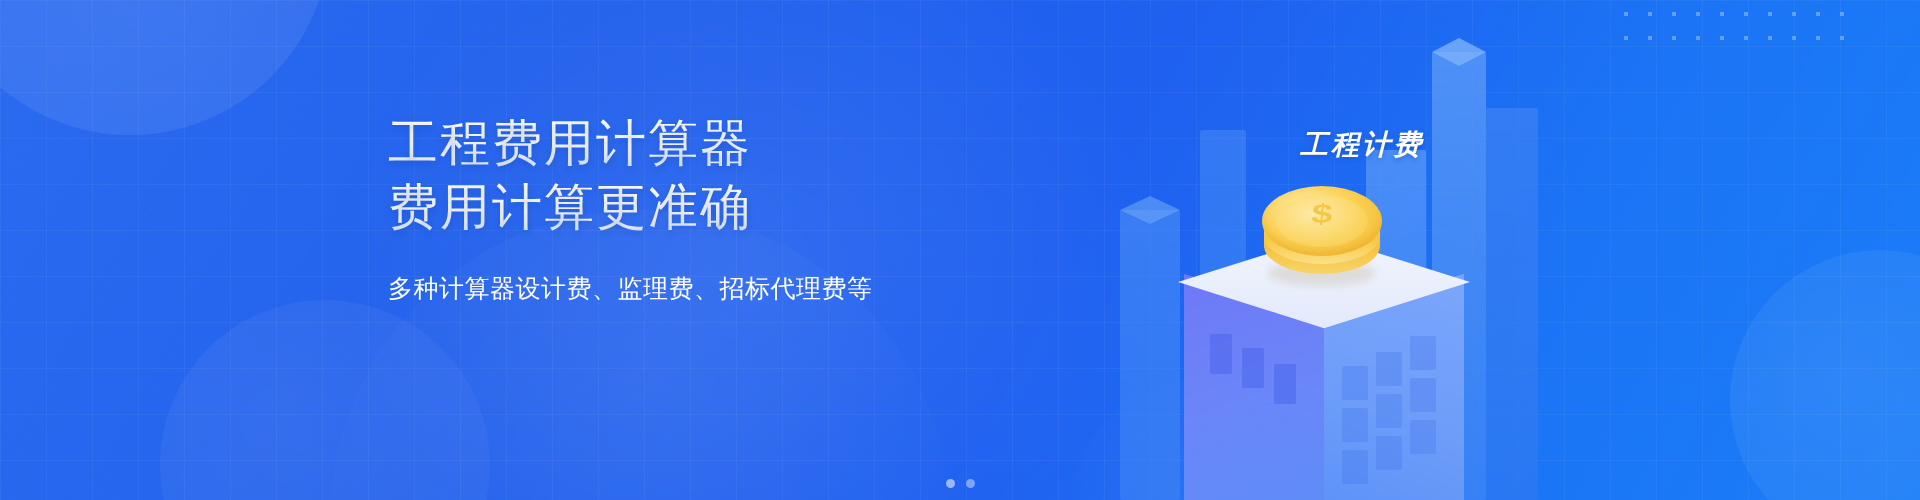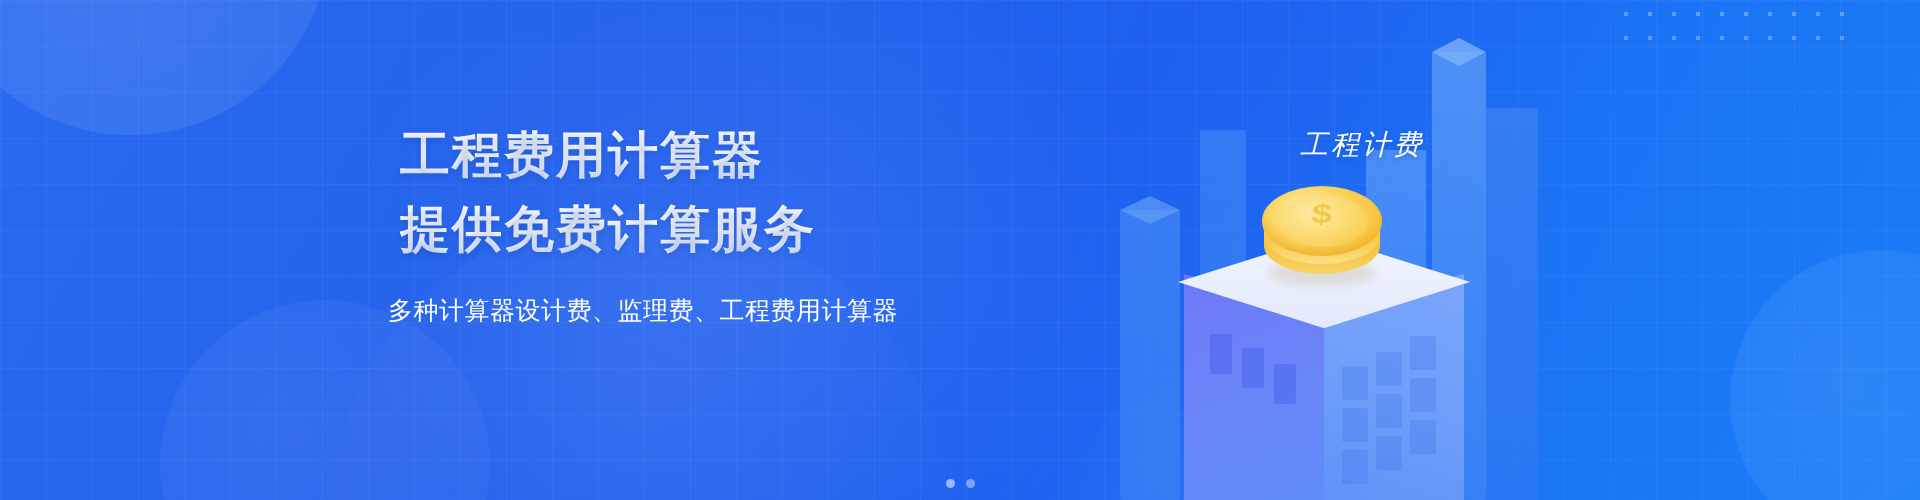--- a/index.html
+++ b/index.html
@@ -83,30 +83,30 @@
   
   .content {
     position: absolute;
     left: 388px;
     top: 112px;
     width: 620px;
   }
 
   .headline {
     font-size: 50px;
-    font-weight: bold;
+    font-weight: normal;
     line-height: 62px;
     letter-spacing: 2px;
     color: #ffffff;
     background: linear-gradient(180deg, #ffffff 0%, #ffffff 55%, #d9e6ff 100%);
     -webkit-background-clip: text;
     background-clip: text;
     -webkit-text-fill-color: transparent;
     text-shadow: 0 3px 6px rgba(10,50,140,0.22);
-    margin: 12px;
+    margin: 0;
     white-space: nowrap;
   }
   .headline-line2 { margin-top: 2px; }
 
   .subtitle-wrap {
     margin-top: 30px;
   }
   .subtitle {
     font-size: 25px;
     line-height: 41px;
@@ -269,21 +269,21 @@
     background: rgba(150,120,40,0.16);
     filter: blur(4px);
   }
 
   
   .badge-text {
     position: absolute;
     left: 220px;
     top: 126px;
     font-size: 28px;
-    font-weight: normal;
+    font-weight: bold;
     font-style: italic;
     color: #ffffff;
     letter-spacing: 3px;
     white-space: nowrap;
     text-shadow: 0 2px 5px rgba(15,55,150,0.35);
   }
 
   
   .carousel-dots {
     position: absolute;
@@ -316,23 +316,23 @@
   <div class="circle circle-tl"></div>
   <div class="circle circle-left-low"></div>
   <div class="circle circle-mid"></div>
   <div class="circle circle-right"></div>
   <div class="circle circle-bottom"></div>
 
   <div class="dot-grid"></div>
 
   <div class="content">
     <h1 class="headline">工程费用计算器</h1>
-    <h1 class="headline headline-line2">提供免费计算服务</h1>
+    <h1 class="headline headline-line2">费用计算更准确</h1>
     <div class="subtitle-wrap">
-      <p class="subtitle">多种计算器设计费、监理费、工程费用计算器</p>
+      <p class="subtitle">多种计算器设计费、监理费、招标代理费等</p>
     </div>
   </div>
 
   <div class="illustration">
 
     <div class="iso-bar bar-d"></div>
     <div class="iso-bar bar-a"></div>
     <div class="iso-bar bar-a-top"></div>
     <div class="iso-bar bar-e"></div>
     <div class="iso-bar bar-b"></div>

